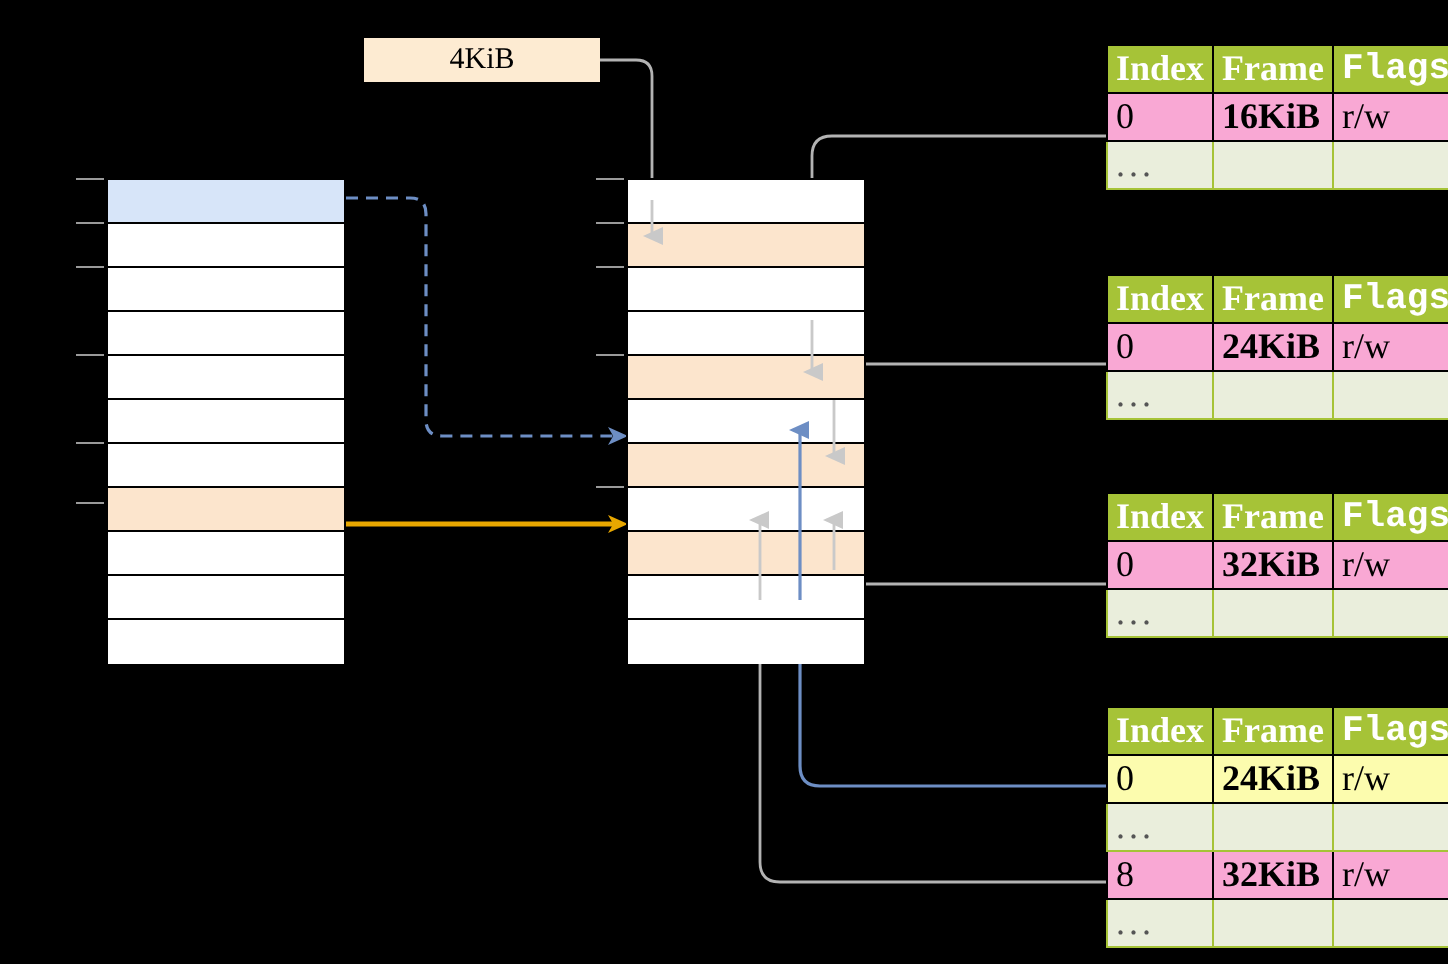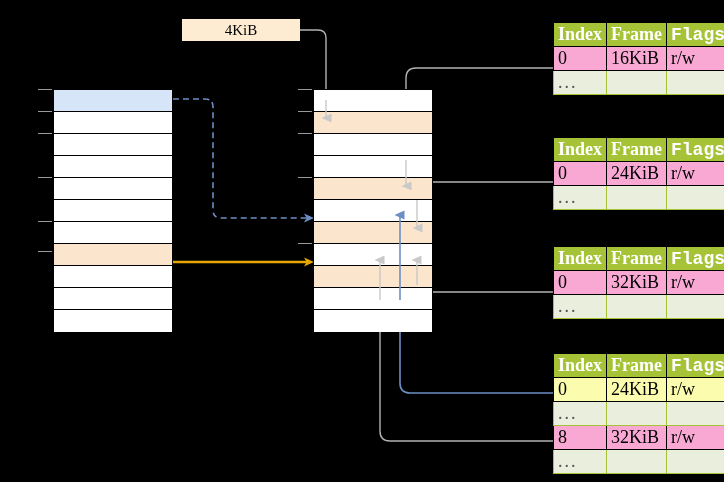--- a/index.html
+++ b/index.html
@@ -71,21 +71,21 @@
     white-space: nowrap;
     overflow: hidden;
   }
   .ptable th {
     background: #a6c337;
     color: #ffffff;
     font-weight: bold;
     border-color: #000;
   }
   .ptable td.idx   { width: 56px; }
-  .ptable td.frm   { width: 62px; }
+  .ptable td.frm   { width: 62px; font-weight: bold; }
   .ptable td.flg   { width: 58px; }
   .ptable th.idx   { width: 56px; }
   .ptable th.frm   { width: 62px; }
   .ptable th.flg   { width: 58px; font-family: Liberation Mono, monospace; }
   .ptable tr.ellipsis td {
     background: #eaeedc;
     border-color: #a6c337;
     color: #555;
     letter-spacing: 2px;
   }

